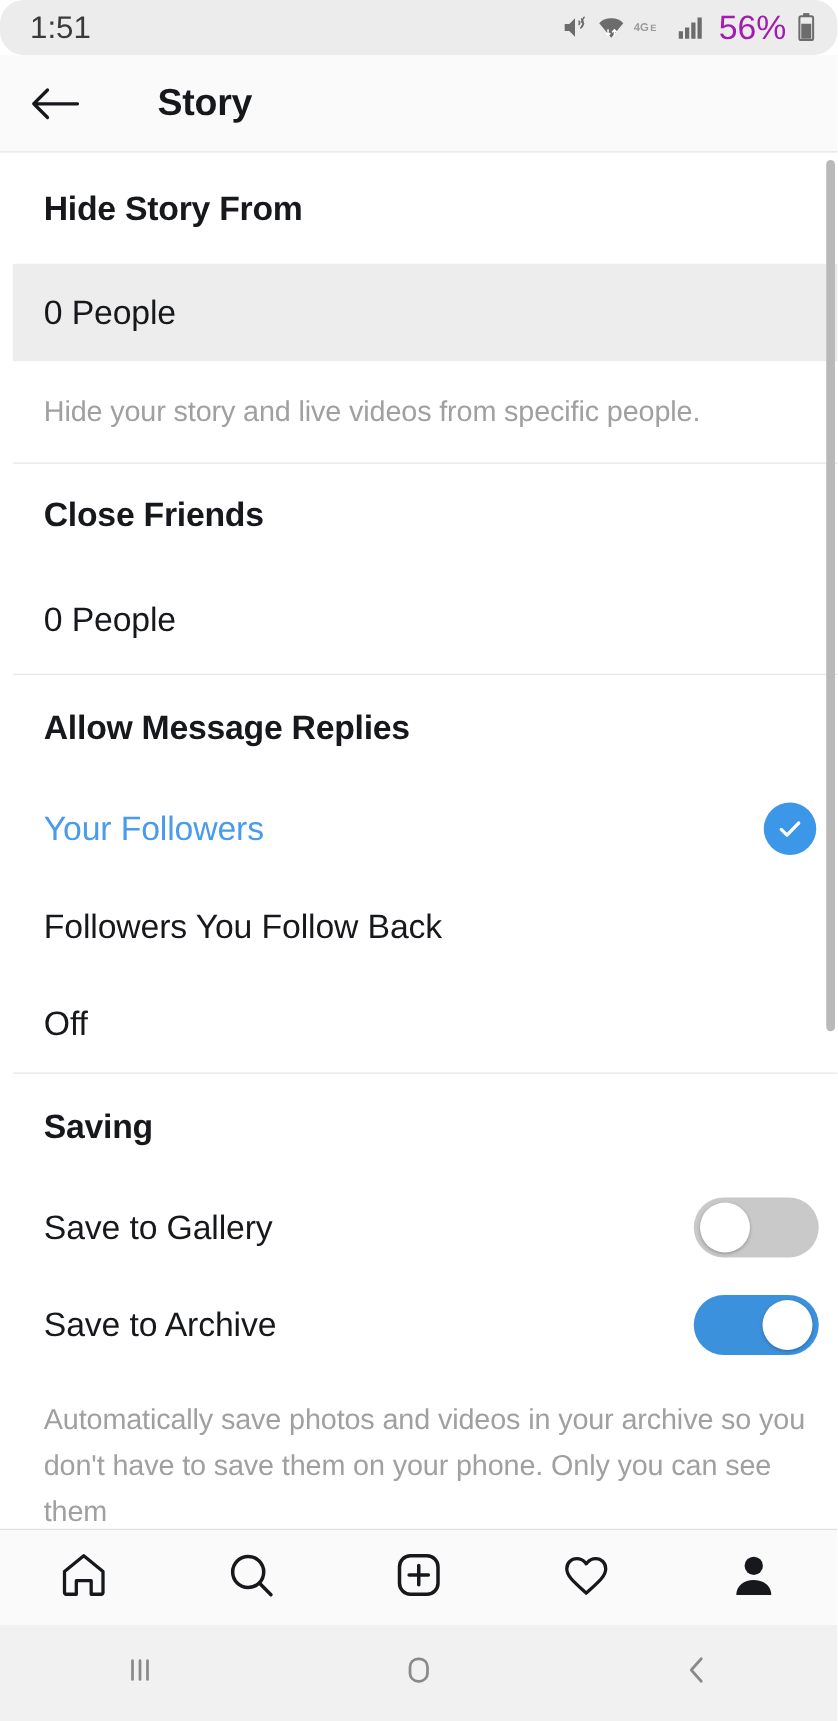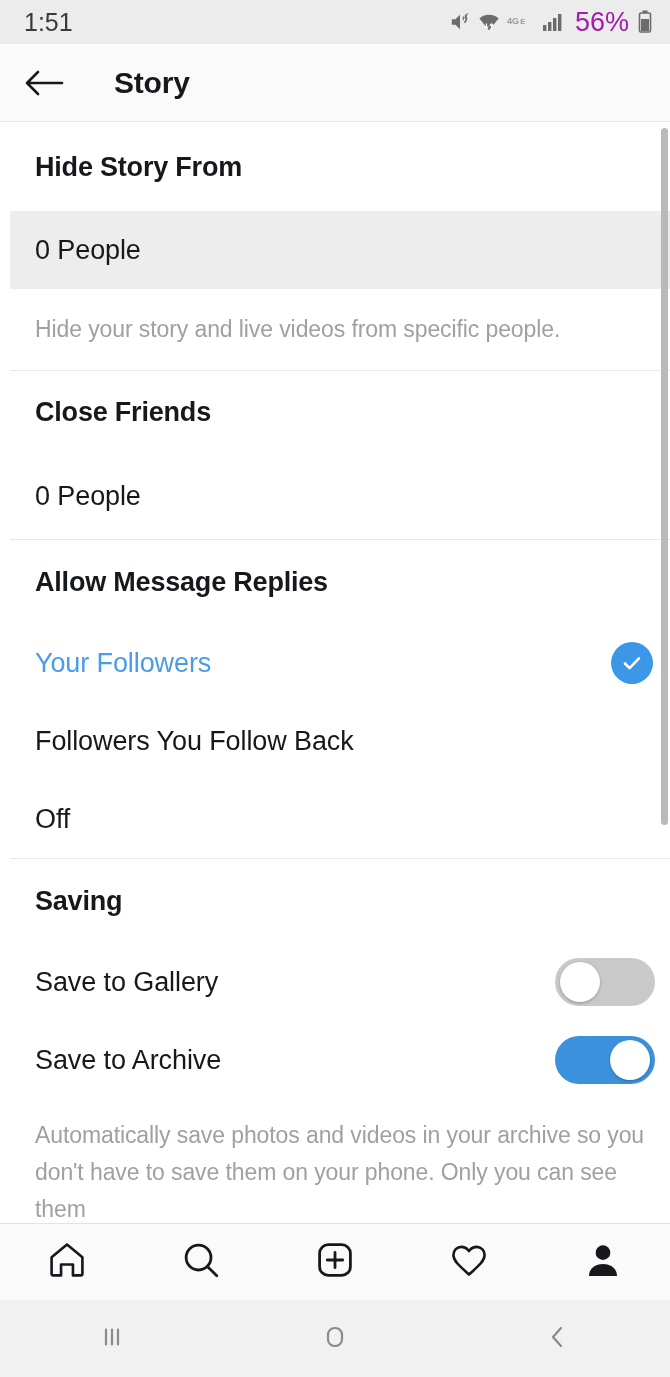--- a/index.html
+++ b/index.html
@@ -18,20 +18,21 @@
 
   
   .status-bar {
     height: 44px;
     background: #ececec;
     display: flex;
     align-items: center;
     justify-content: space-between;
     padding: 0 18px 0 24px;
     box-sizing: border-box;
+    border-radius: 19px;
   }
   .status-time {
     font-size: 25px;
     color: #3a3a3a;
     letter-spacing: 0px;
     font-weight: 400;
   }
   .status-icons {
     display: flex;
     align-items: center;
@@ -60,21 +61,21 @@
     width: 52px;
     height: 52px;
     display: flex;
     align-items: center;
     justify-content: center;
   }
   .header-title {
     font-size: 30px;
     font-weight: bold;
     color: #16181c;
-    margin-left: 44px;
+    margin-left: 56px;
     letter-spacing: -0.2px;
   }
 
   
   .content {
     position: absolute;
     top: 123px;
     left: 0;
     width: 670px;
     height: 1100px;

